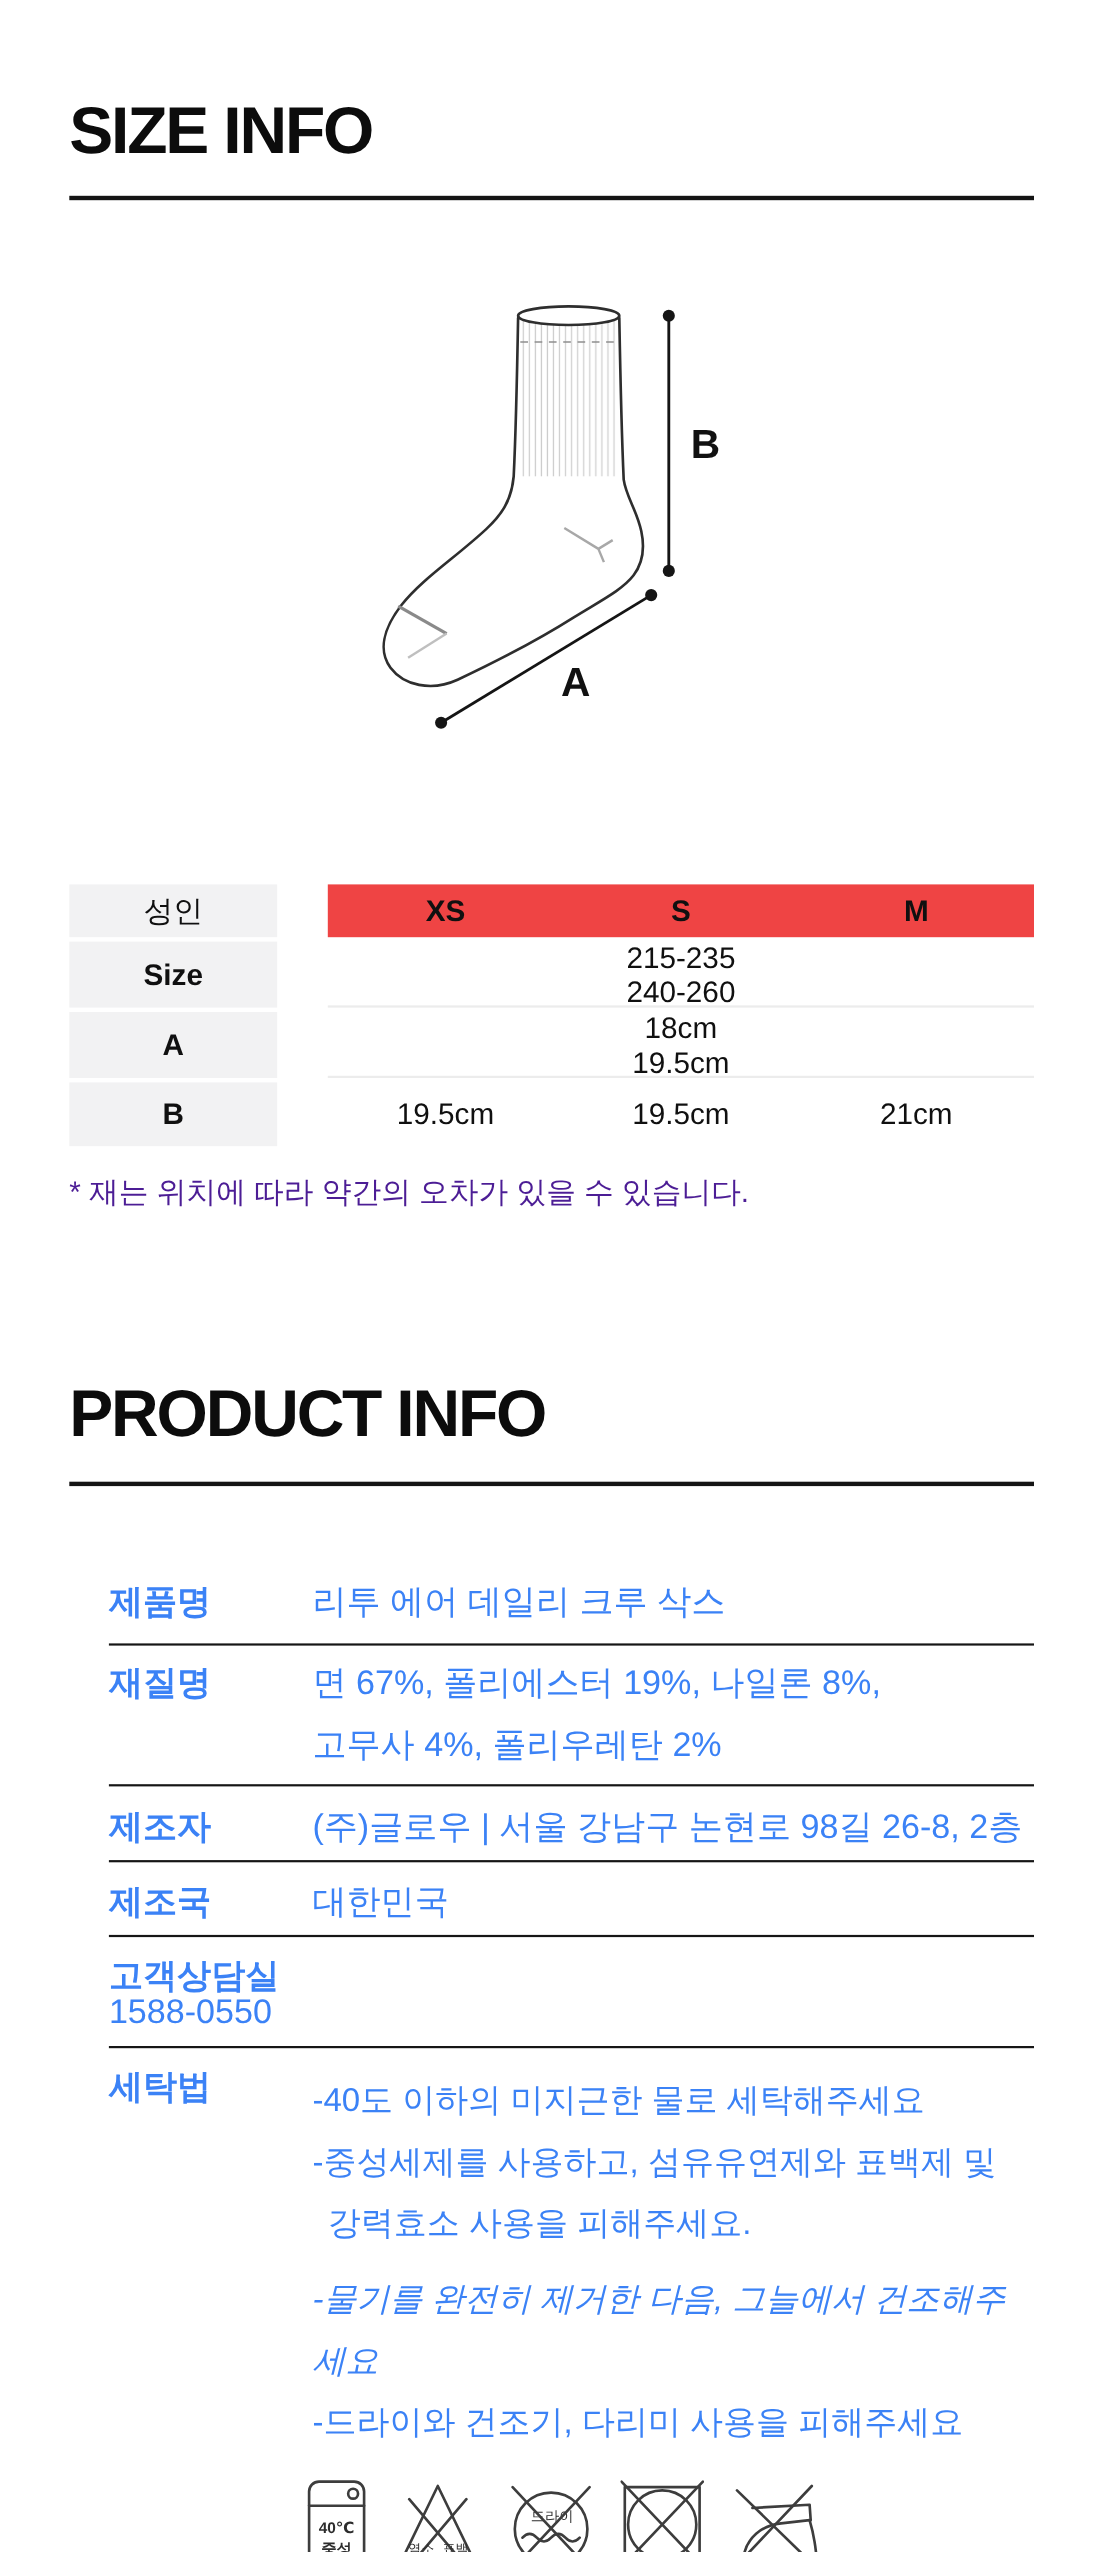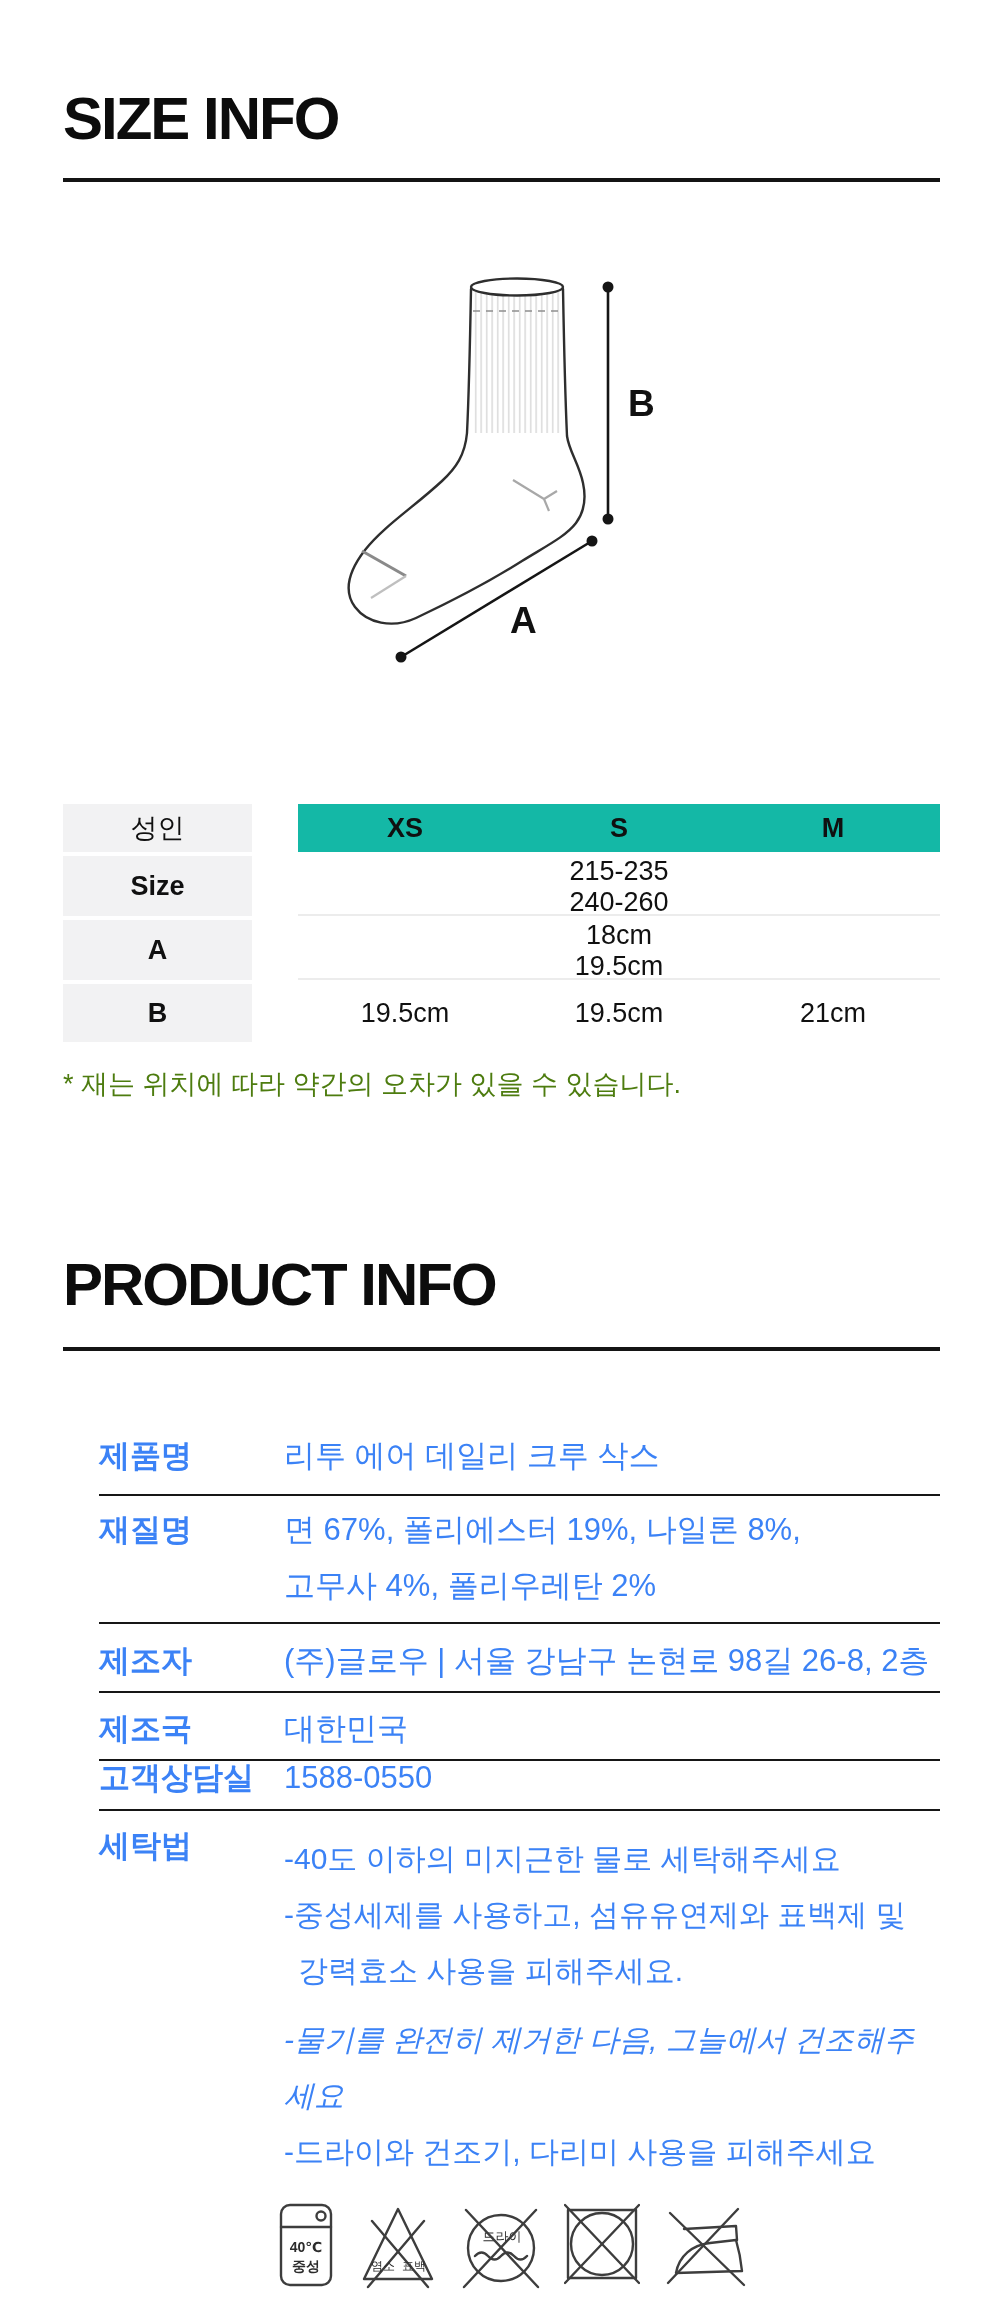--- a/index.html
+++ b/index.html
@@ -56,53 +56,53 @@
     font-weight: 700;
     flex: none;
   }
   .h-row .s-label { font-weight: 400; }
   .s-vals {
     flex: 1;
     margin-left: 4px;
     display: flex;
     background: #ffffff;
   }
-  .h-row .s-vals { background: #14b8a6; }
+  .h-row .s-vals { background: #ef4444; }
   .s-vals .cell {
     flex: 1;
     display: flex; align-items: center; justify-content: center;
   }
   .h-row .cell { font-weight: 700; }
   .r-size .s-vals, .r-a .s-vals { border-bottom: 2px solid #ececec; flex-direction: column; }
 
   .note {
     margin-top: 26px;
     font-size: 27px;
     line-height: 32px;
-    color: #4d7c0f;
+    color: #4c1d95;
   }
 
   
   .p-table { font-size: 31px; color: #3b82f6; margin-left: 36px; }
   .p-row { display: flex; border-bottom: 2px solid #161616; }
   .p-label {
     width: 185px;
     flex: none;
     font-weight: 700;
     line-height: 33px;
   }
   .p-value { flex: 1; line-height: 33px; }
   .p-value .vline { line-height: 56px; }
 
   .p-row.r1 { padding-top: 88px; padding-bottom: 22px; }
   .p-row.r2 { padding-top: 6px;  padding-bottom: 8px; }
   .p-row.r2 .p-label, .p-row.r2 .p-value { line-height: 56px; }
   .p-row.r3 { padding-top: 20px; padding-bottom: 14px; }
   .p-row.r4 { padding-top: 19px; padding-bottom: 14px; }
-  .p-row.r5 { padding-bottom: 15px; }
+  .p-row.r5 { padding-top: 18px; padding-bottom: 15px; flex-direction: column; }
   .p-row.r6 { padding-top: 0; padding-bottom: 55px; }
   .p-row.r6 .p-label { padding-top: 18px; line-height: 33px; }
   .p-row.r6 .p-value { padding-top: 20px; font-size: 30px; }
   .p-row.r6 .vline { line-height: 56px; }
   .p-row.r6 .vline.gap-before { margin-top: 13px; font-style: italic; }
   .p-row.r6 .vline.indent { padding-left: 14px; }
 
   
   .care-icons {
     display: flex;

